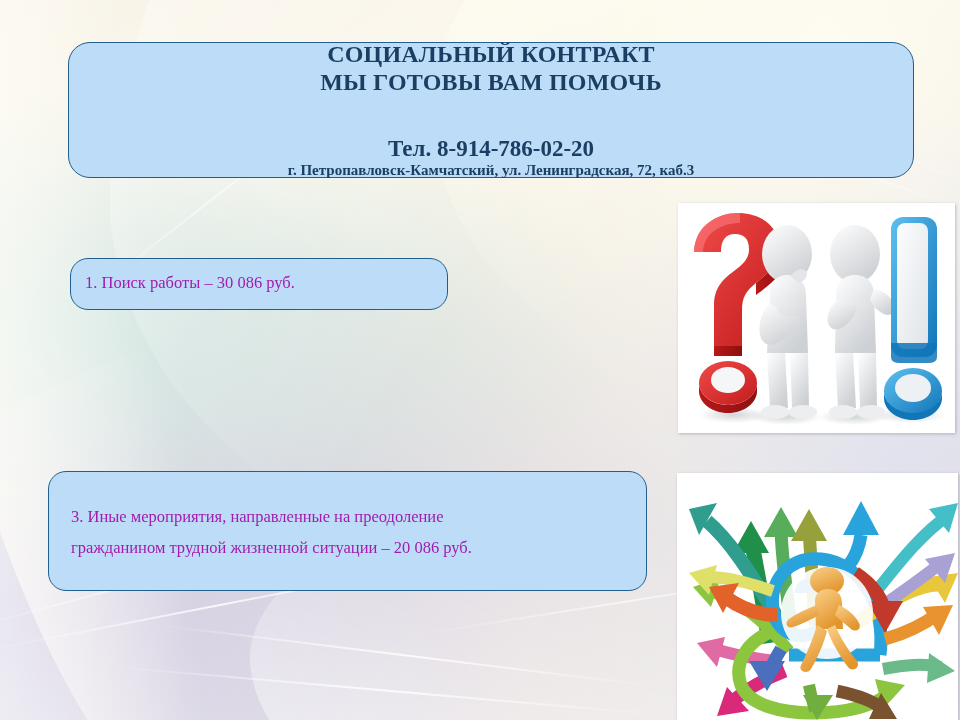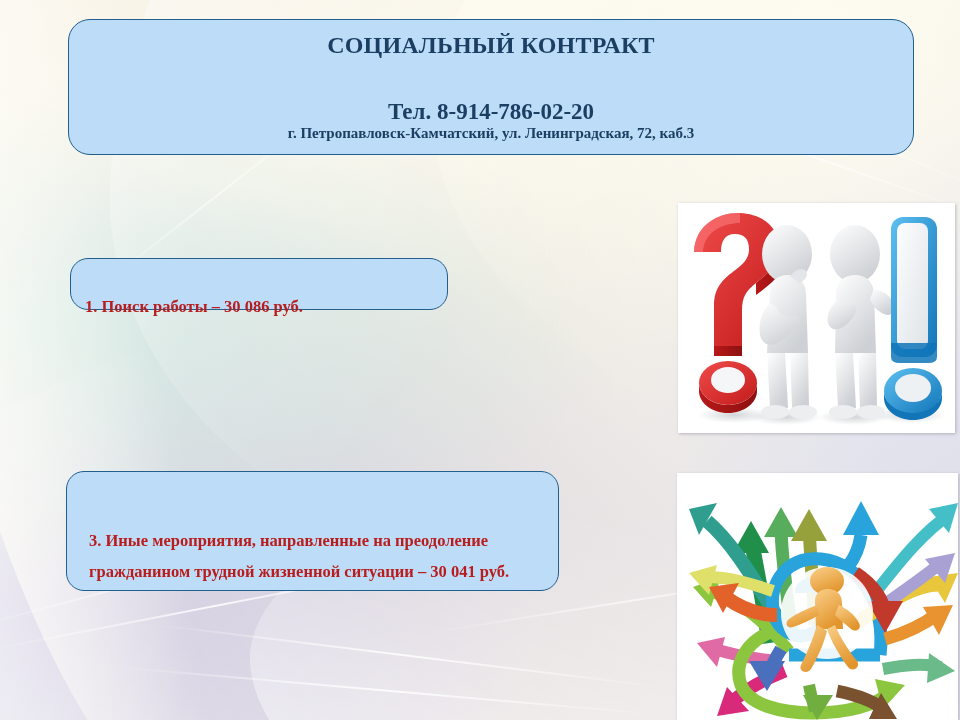--- a/index.html
+++ b/index.html
@@ -76,41 +76,40 @@
   
   .blue-box{
     position:absolute;
     background:#bddcf7;
     border:1.6px solid #215f8e;
     border-radius:18px;
     box-sizing:border-box;
     color:#14375f;
   }
   #header-box{
-    left:68px;top:19px;width:846px;height:136px;
+    left:68px;top:42px;width:846px;height:136px;
     border-radius:22px;
     display:flex;flex-direction:column;align-items:center;justify-content:center;
     gap:1px;
   }
   #header-box .hl{
     font-weight:bold;line-height:1.12;text-align:center;white-space:nowrap;
     color:#1b3f63;
   }
   .hl-1,.hl-2{font-size:24px;letter-spacing:.2px;}
   .hl-3{font-size:23px;margin-top:39px;}
   .hl-4{font-size:15px;}
 
   #item-box-1{left:70px;top:258px;width:378px;height:52px;}
   #item-box-2{left:60px;top:338px;width:580px;height:68px;}
-  #item-box-3{left:66px;top:471px;width:493px;height:120px;}
+  #item-box-3{left:48px;top:471px;width:599px;height:120px;}
 
   .item-text{
-    position:absolute;font-weight:bold;color:#b91c1c;
+    position:absolute;font-weight:normal;color:#a21caf;
     line-height:1.48;
-    margin-top:24px;
   }
   #item-box-1 .item-text{left:14px;top:12px;font-size:16.5px;}
   #item-box-2 .item-text{left:14px;top:9px;font-size:16.5px;width:556px;}
   #item-box-3 .item-text{left:22px;top:30px;font-size:16.5px;width:566px;line-height:1.85;}
 
   
   .pic{
     position:absolute;background:#fff;overflow:hidden;
     box-shadow:1px 1px 3px rgba(90,90,110,.35);
   }
@@ -134,33 +133,34 @@
   <div class="streak s2"></div>
   <div class="streak s3"></div>
   <div class="streak s4"></div>
   <div class="streak s5"></div>
   <div class="streak s6"></div>
   <div class="streak s7"></div>
   <div class="streak s8"></div>
 
   <div class="blue-box" id="header-box">
     <div class="hl hl-1">СОЦИАЛЬНЫЙ КОНТРАКТ</div>
+    <div class="hl hl-2">МЫ ГОТОВЫ ВАМ ПОМОЧЬ</div>
     <div class="hl hl-3">Тел. 8-914-786-02-20</div>
     <div class="hl hl-4">г. Петропавловск-Камчатский, ул. Ленинградская, 72, каб.3</div>
   </div>
 
   <div class="blue-box" id="item-box-1">
     <div class="item-text">1. Поиск работы – 30 086 руб.</div>
   </div>
 
 
   <div class="blue-box" id="item-box-3">
     <div class="item-text">
       <div>3. Иные  мероприятия,  направленные  на  преодоление</div>
-      <div>гражданином  трудной  жизненной  ситуации – 30 041 руб.</div>
+      <div>гражданином  трудной  жизненной  ситуации – 20 086 руб.</div>
     </div>
   </div>
 
   <div class="pic" id="pic-question">
     <svg viewBox="0 0 277 230" xmlns="http://www.w3.org/2000/svg">
       <defs>
         <linearGradient id="redG" x1="0" y1="0" x2="1" y2="1">
           <stop offset="0" stop-color="#f04b4b"></stop>
             <stop offset="1" stop-color="#c21b1b"></stop>
         </linearGradient>

